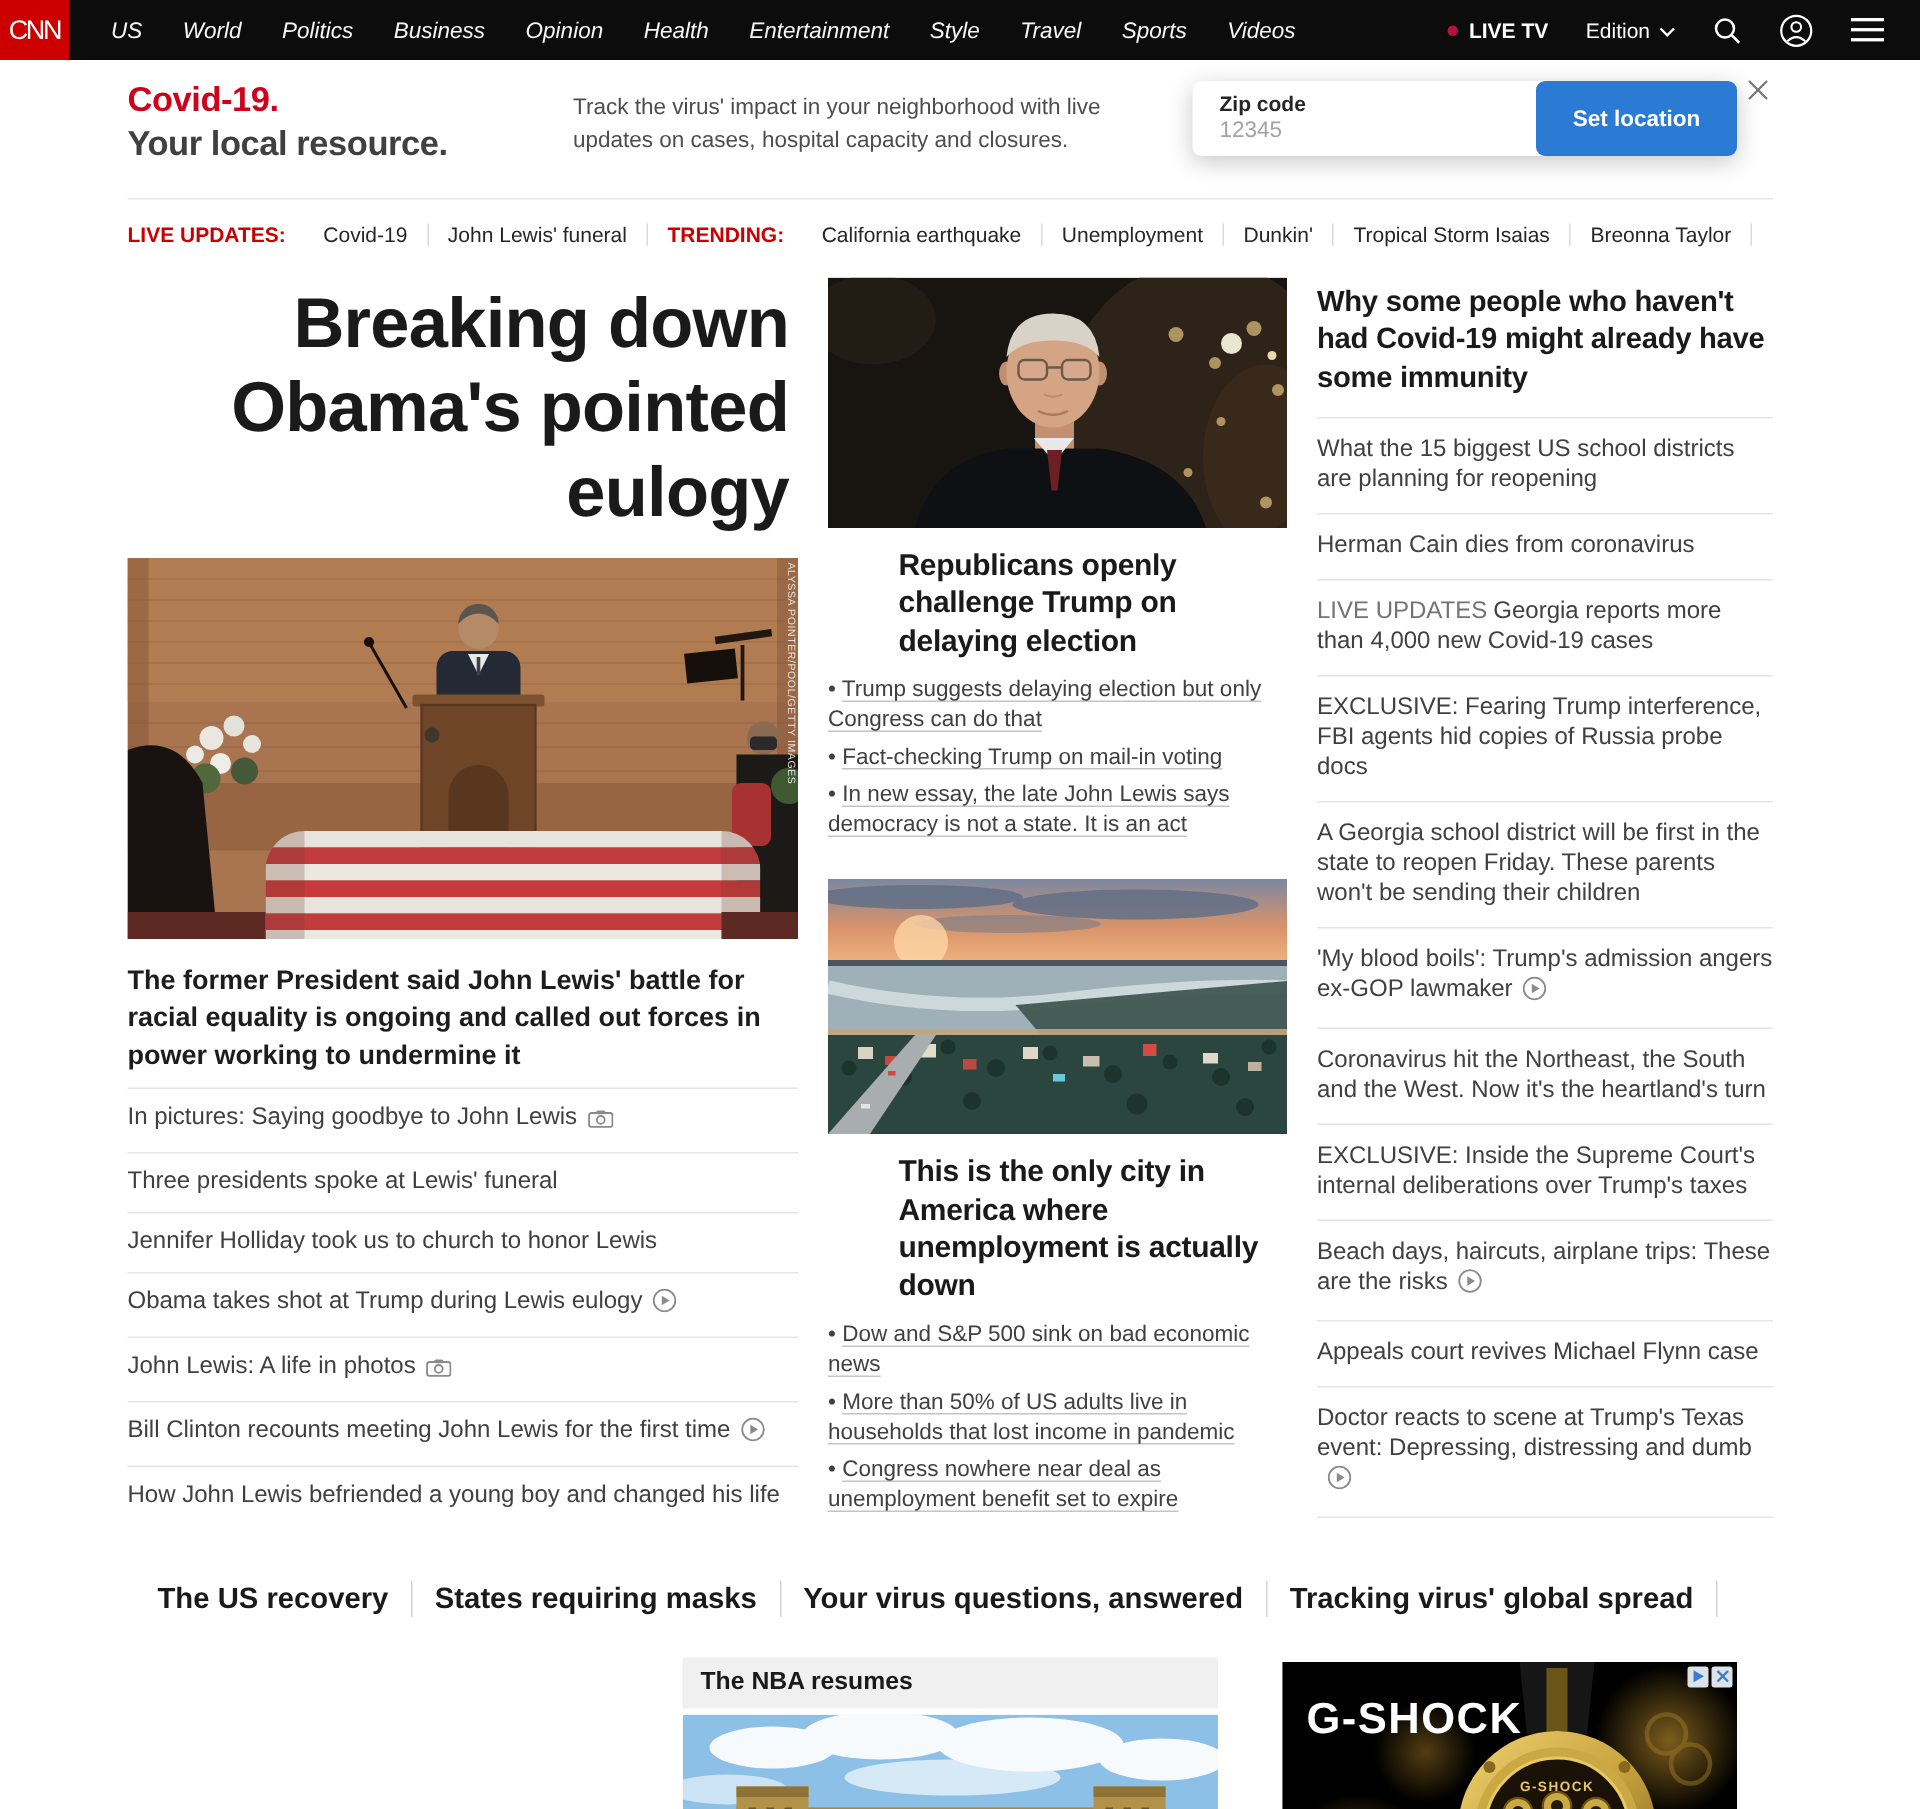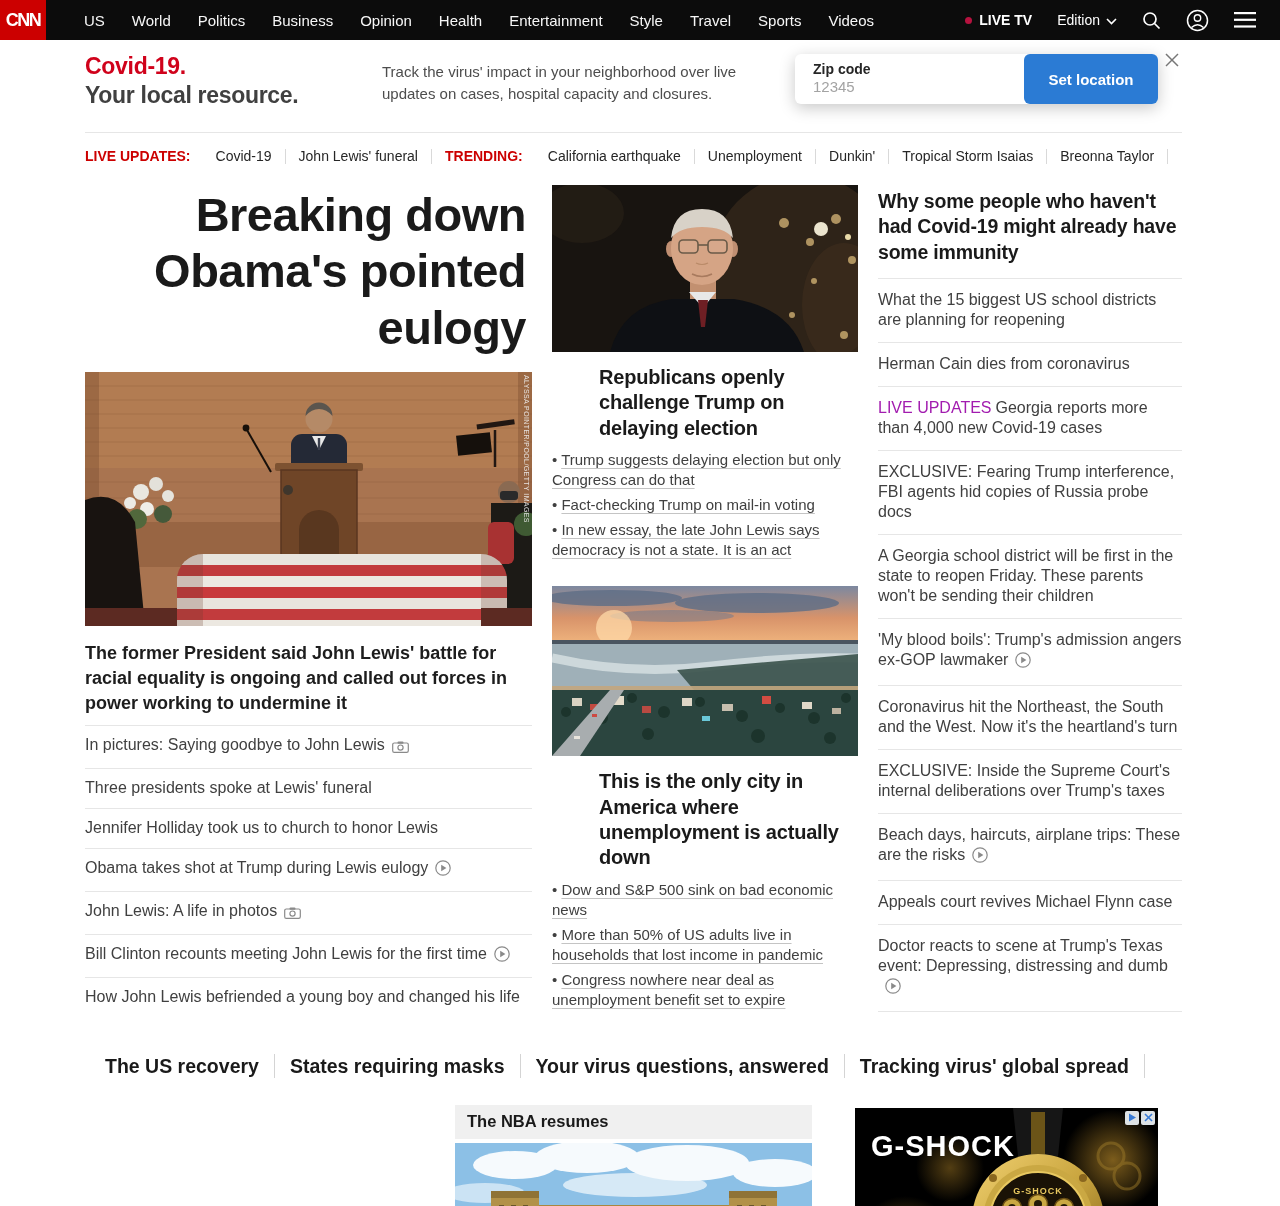--- a/index.html
+++ b/index.html
@@ -3,22 +3,22 @@
 <meta charset="utf-8">
 <style>
   * { margin:0; padding:0; box-sizing:border-box; }
   body { background:#ffffff; font-family:"Liberation Sans", sans-serif; }
   ul { list-style:none; }
   .page { position:relative; width:1280px; height:1206px; background:#fff; overflow:hidden; margin:0 auto; }
 
   
   .topbar { display:flex; align-items:center; height:40px; background:#0c0c0c; }
   .cnn-logo { width:46px; height:40px; background:#cc0000; color:#fff; display:flex; align-items:center; justify-content:center;
-              font-weight:700; font-size:18px; letter-spacing:-1.5px; cursor:pointer; }
-  .topnav { display:flex; gap:27px; margin-left:38px; }
+              font-weight:400; font-size:18px; letter-spacing:-1.5px; cursor:pointer; }
+  .topnav { display:flex; gap:27px; margin-left:28px;font-style:italic; }
   .topnav span { color:#f7f7f7; font-size:15px; cursor:pointer; }
   .topbar-right { margin-left:auto; display:flex; align-items:center; gap:25px; padding-right:24px; }
   .live-tv { display:flex; align-items:center; gap:7px; color:#fff; font-size:14px; font-weight:bold; cursor:pointer; }
   .live-dot { width:7px; height:7px; border-radius:50%; background:#b6123f; }
   .edition { display:flex; align-items:center; gap:6px; color:#fff; font-size:14px; cursor:pointer; }
   .icon-btn { display:flex; align-items:center; cursor:pointer; }
 
   
   .covid-banner { position:relative; height:92px; background:#fff; }
   .covid-title { position:absolute; left:85px; top:12px; font-weight:800; font-size:23px; line-height:29px; letter-spacing:-0.3px; }
@@ -63,21 +63,21 @@
   .mid-headline { font-size:20px; font-weight:700; color:#1a1a1a; line-height:1.27; letter-spacing:-0.2px; margin-top:13px; cursor:pointer;margin-left:47px; }
   .bullets { margin-top:9px; }
   .bullets li { font-size:15px; color:#404040; line-height:20px; margin-top:5px; cursor:pointer; }
   .bullets li::before { content:"•  "; }
   .bullets li span { text-decoration:underline; text-decoration-color:#c4c4c4; text-decoration-thickness:1px; text-underline-offset:3px; }
 
   .right-headline { font-size:19.5px; font-weight:700; color:#1a1a1a; line-height:1.3; letter-spacing:-0.2px; margin-top:4px; cursor:pointer; }
   .right-list { margin-top:13px; }
   .right-list li { padding:11px 0 12px; border-top:1px solid #e6e6e6; font-size:16px; line-height:20px; color:#404040; cursor:pointer; }
   .right-list li:last-child { border-bottom:1px solid #e6e6e6; }
-  .live-prefix { color:#a21caf; margin-right:4px; }
+  .live-prefix { color:#737373; margin-right:4px; }
 
   
   .virus-links { display:flex; align-items:center; margin:37px 0 0 85px; width:1097px; }
   .virus-link { font-size:19.5px; font-weight:700; color:#1a1a1a; padding:0 15px; border-right:1px solid #d4d4d4; cursor:pointer; line-height:24px;}
   .virus-link:first-child { padding-left:20px; }
 
   
   .bottom-grid { display:flex; margin:27px 0 0 85px; }
   .news-col { width:352px; }
   .nba-col { width:357px; margin-left:18px; }
@@ -148,21 +148,21 @@
       </div>
     </div>
   </header>
 
   <section class="covid-banner">
     <div class="covid-title">
       <div class="l1">Covid-19.</div>
       <div class="l2">Your local resource.</div>
     </div>
     <div class="covid-desc">
-      <div>Track the virus' impact in your neighborhood over live</div>
+      <div>Track the virus' impact in your neighborhood with live</div>
       <div>updates on cases, hospital capacity and closures.</div>
     </div>
     <div class="zip-card">
       <div class="zip-field">
         <label>Zip code</label>
         <input type="text" placeholder="12345" style="">
       </div>
       <button class="set-location-btn">Set location</button>
     </div>
     <div class="close-banner">

